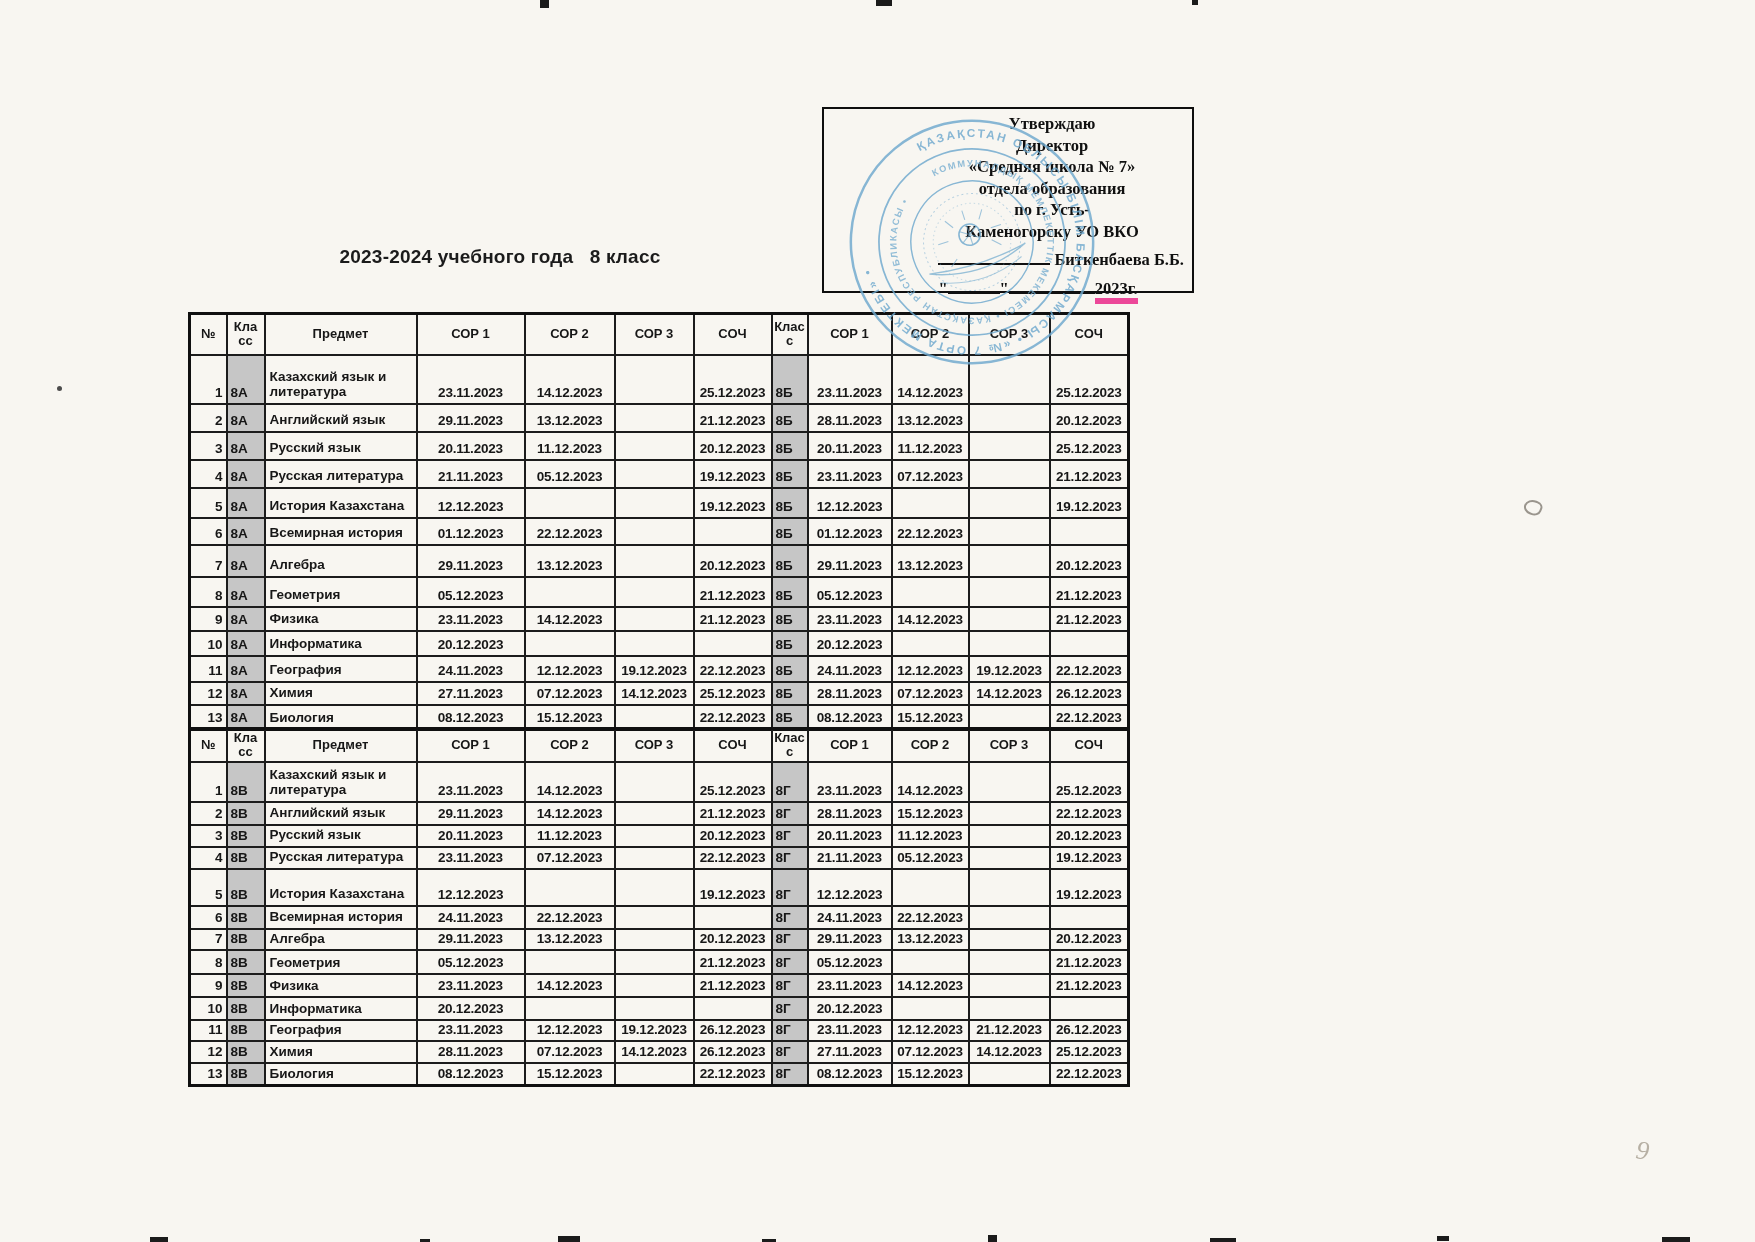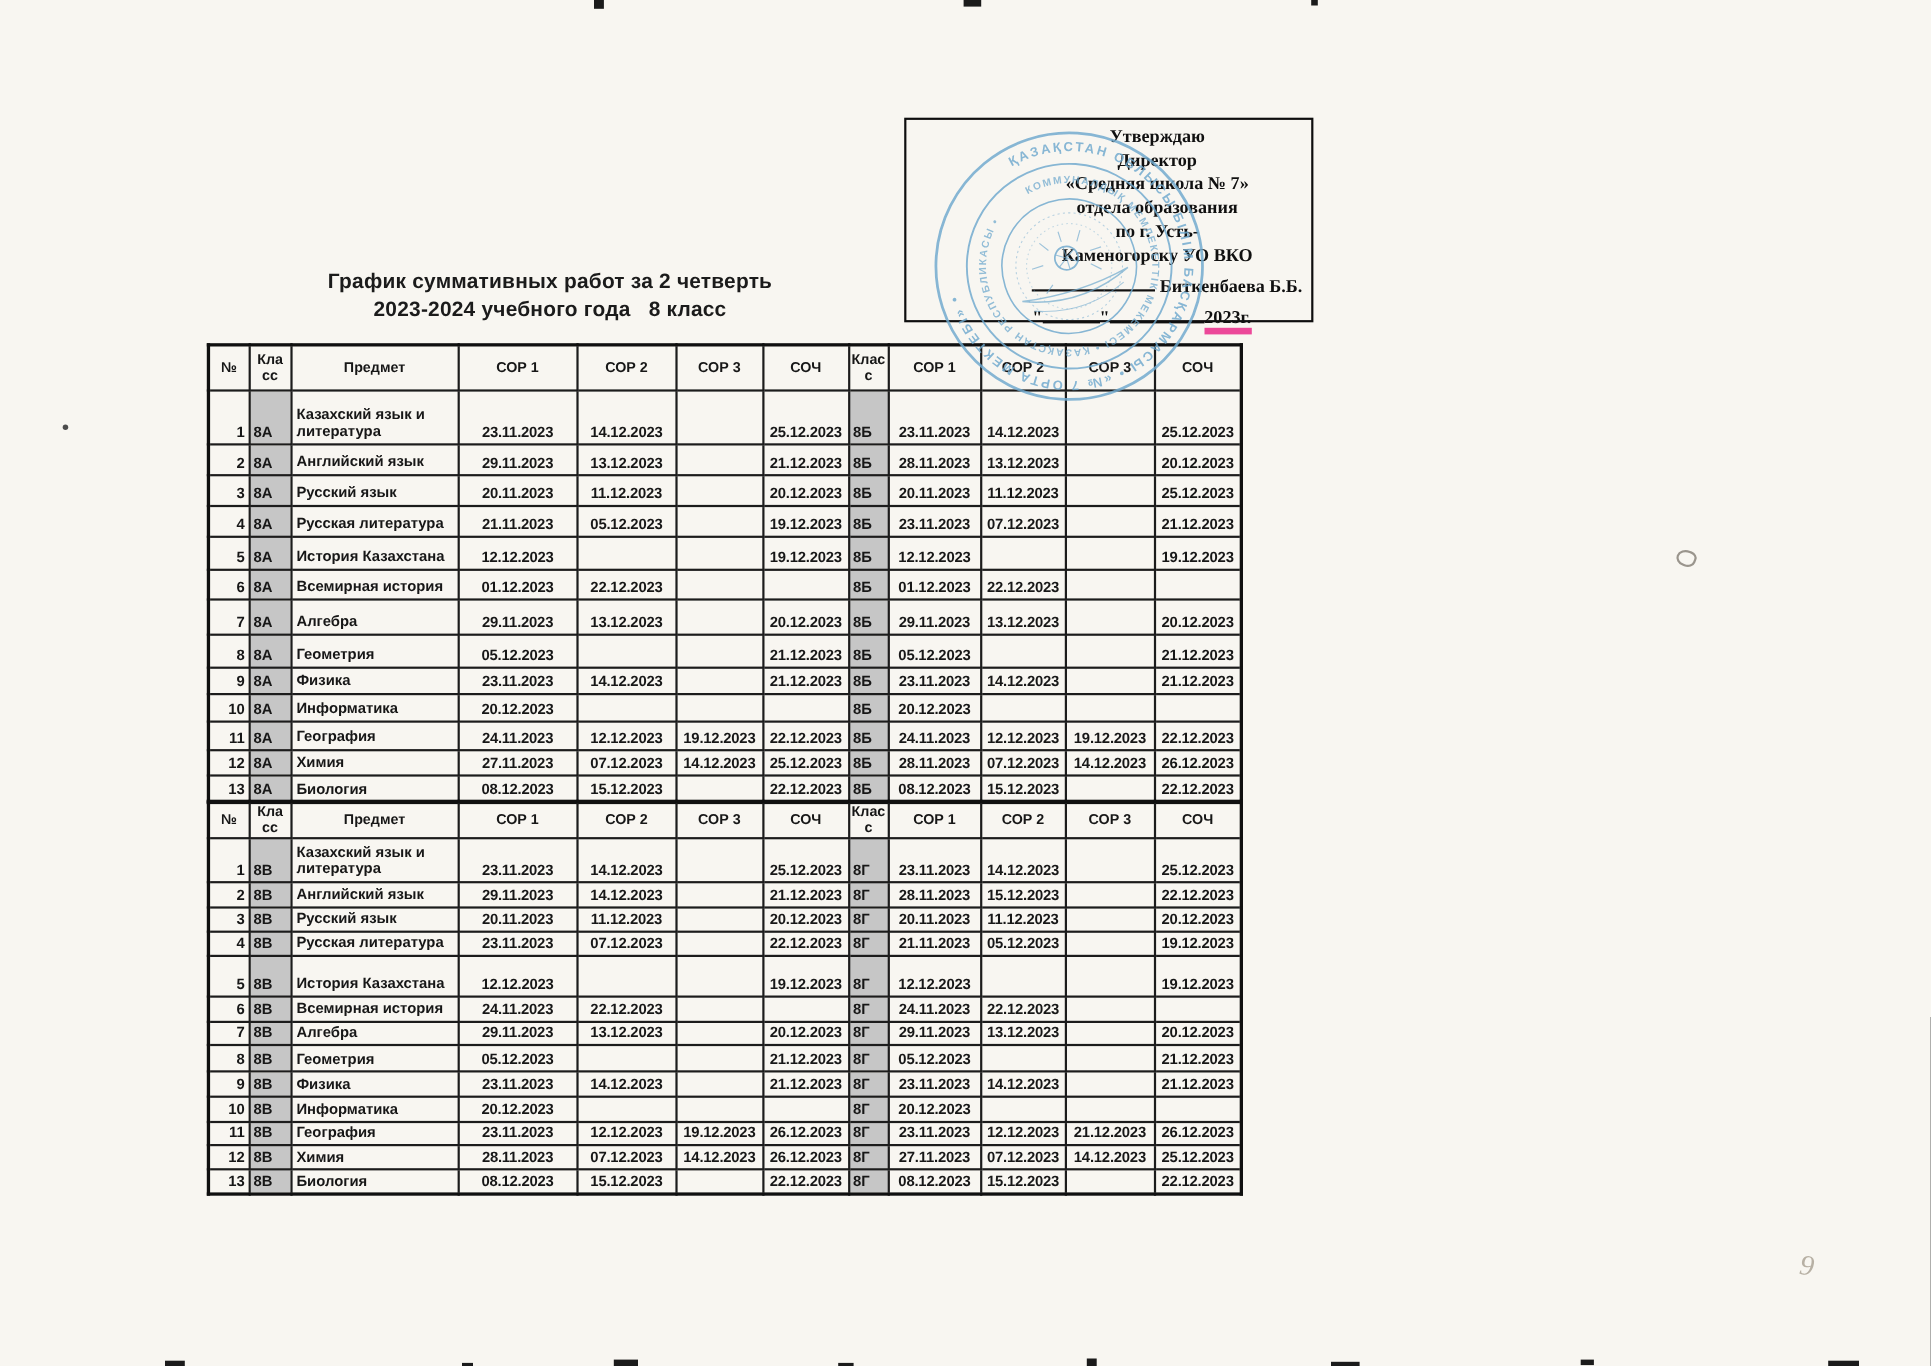--- a/index.html
+++ b/index.html
@@ -51,21 +51,20 @@
   .speck{position:absolute;background:#1b1b1b;}
   .squiggle{position:absolute;border:2px solid #9a958d;border-radius:60% 40% 50% 50%;background:transparent;}
   .faint-mark{position:absolute;color:#b7b0a4;font-family:"Liberation Serif",serif;font-style:italic;}
 </style>
 </head>
 <body>
 
 <div class="scan-page">
 
   <div class="doc-title">
-    <div>График суммативных работ за 2 четверть</div>
     <div>2023-2024 учебного года   8 класс</div>
   </div>
 
   <div class="approval-box">
     <div class="approval-text">
       <div>Утверждаю</div>
       <div>Директор</div>
       <div>«Средняя школа № 7»</div>
       <div>отдела образования</div>
       <div>по г. Усть-</div>

